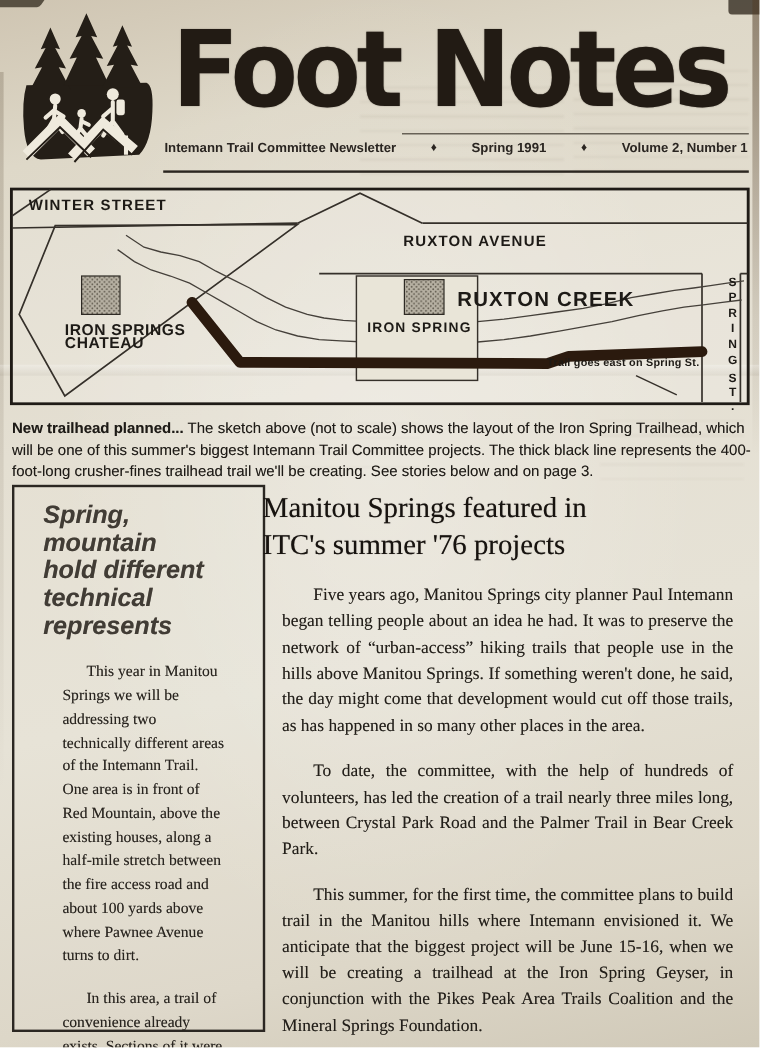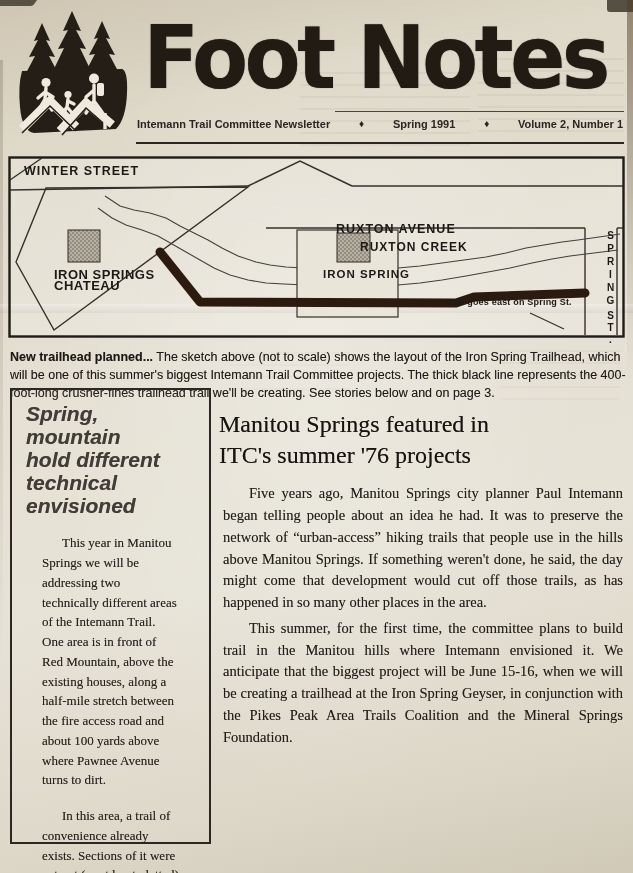--- a/index.html
+++ b/index.html
@@ -45,42 +45,42 @@
     display:flex;align-items:flex-start;justify-content:space-between;
     font-size:11px;font-weight:bold;color:#2a2521;white-space:nowrap;
   }
   .diamond{font-size:10px;}
 
   
   .map-box{position:absolute;left:8px;top:156px;width:608px;height:182px;}
   .map-box svg{position:absolute;left:0;top:0;}
   .map-label{position:absolute;font-weight:bold;color:#1d1a16;letter-spacing:1px;white-space:nowrap;}
   .lbl-winter{left:16px;top:8px;font-size:12.5px;}
-  .lbl-ruxton-ave{left:328px;top:38px;font-size:12.5px;margin-top:28px;}
-  .lbl-ruxton-creek{left:352px;top:84px;font-size:12px;}
-  .lbl-iron-spring{left:298px;top:112px;font-size:11.5px;margin-left:17px;}
+  .lbl-ruxton-ave{left:328px;top:38px;font-size:12.5px;}
+  .lbl-ruxton-creek{left:373px;top:84px;font-size:17px;}
+  .lbl-iron-spring{left:298px;top:112px;font-size:11.5px;}
   .lbl-chateau{left:46px;top:113px;font-size:13px;line-height:11px;letter-spacing:.5px;}
   .lbl-spring{left:578px;top:74px;width:30px;text-align:center;font-size:10px;
     writing-mode:vertical-rl;text-orientation:upright;letter-spacing:2px;height:76px;}
   .lbl-st{left:578px;top:154px;width:30px;text-align:center;font-size:10px;
     writing-mode:vertical-rl;text-orientation:upright;letter-spacing:1px;height:24px;}
-  .lbl-trail-note{left:437px;top:141px;font-size:9px;letter-spacing:.2px;}
+  .lbl-trail-note{left:448px;top:141px;font-size:9px;letter-spacing:.2px;}
 
   
   .caption{
     position:absolute;left:10px;top:348px;width:616px;
     font-size:12.5px;line-height:1.45;color:#1d1a16;
     text-shadow:0 0 .4px rgba(40,35,28,.4);
   }
   .caption .lead{font-weight:bold;}
 
   
   .sidebar-box{
-    position:absolute;left:10px;top:388px;width:169px;height:428px;
-    border:2px solid #2b2722;padding:8px 14px 16px 14px;
+    position:absolute;left:10px;top:404px;width:169px;height:428px;
+    border:2px solid #2b2722;padding:8px 14px 16px 24px;
     background:rgba(255,255,255,.04);
   }
   .sidebar-headline{
     font-style:italic;font-weight:bold;font-size:21px;line-height:1.1;
     color:#413c35;margin:4px 0 14px 0;width:162px;
     text-shadow:0 0 .5px rgba(65,60,53,.5);
   }
   .sidebar-body p{
     font-family:"Liberation Serif",serif;font-size:13px;line-height:1.52;
     margin:16px;text-indent:20px;color:#28241f;
@@ -90,21 +90,21 @@
   
   .main-article{position:absolute;left:219px;top:409px;width:408px;}
   .main-headline{
     font-family:"Liberation Serif",serif;font-size:24px;line-height:1.28;
     color:#17130f;letter-spacing:0;margin:0;font-weight:normal;
     text-shadow:0 0 .6px rgba(23,19,15,.55);
   }
   .main-body{margin-top:13px;}
   .main-body p{
     font-family:"Liberation Serif",serif;font-size:14.5px;line-height:1.5;
-    margin:4px;text-indent:26px;text-align:justify;color:#221e19;
+    margin:16px;text-indent:26px;text-align:justify;color:#221e19;
     text-shadow:0 0 .4px rgba(34,30,25,.45);
   }
 </style>
 </head>
 <body>
 
 <div class="page">
 
   <div class="artifact mark-tl"></div>
   <div class="artifact mark-tr"></div>
@@ -211,34 +211,35 @@
   <div class="caption">
     <span class="lead">New trailhead planned...</span>
     <span>The sketch above (not to scale) shows the layout of the Iron Spring Trailhead, which will be one of this summer's biggest Intemann Trail Committee projects. The thick black line represents the 400-foot-long crusher-fines trailhead trail we'll be creating. See stories below and on page 3.</span>
   </div>
 
   <div class="sidebar-box">
     <div class="sidebar-headline">
       <div>Spring, mountain</div>
       <div>hold different</div>
       <div>technical</div>
-      <div>envisioned</div>
+      <div>represents</div>
     </div>
     <div class="sidebar-body">
       <p>This year in Manitou Springs we will be addressing two technically different areas of the Intemann Trail. One area is in front of Red Mountain, above the existing houses, along a half-mile stretch between the fire access road and about 100 yards above where Pawnee Avenue turns to dirt.</p>
       <p>In this area, a trail of convenience already exists. Sections of it were cut out (or at least platted) as “streets” many years ago by a housing developer who gave up. Thus, we will be making improvements in an area with the existing street names of Madre, Columbine, and Jensen. Along these rights of way, we will be widening and smoothing as necessary, and</p>
     </div>
 
   </div>
 
   <div class="main-article">
     <h1 class="main-headline">
       <div>Manitou Springs featured in</div>
       <div>ITC's summer '76 projects</div>
     </h1>
     <div class="main-body">
       <p>Five years ago, Manitou Springs city planner Paul Intemann began telling people about an idea he had. It was to preserve the network of “urban-access” hiking trails that people use in the hills above Manitou Springs. If something weren't done, he said, the day might come that development would cut off those trails, as has happened in so many other places in the area.</p>
+      <p>To date, the committee, with the help of hundreds of volunteers, has led the creation of a trail nearly three miles long, between Crystal Park Road and the Palmer Trail in Bear Creek Park.</p>
       <p>This summer, for the first time, the committee plans to build trail in the Manitou hills where Intemann envisioned it. We anticipate that the biggest project will be June 15-16, when we will be creating a trailhead at the Iron Spring Geyser, in conjunction with the Pikes Peak Area Trails Coalition and the Mineral Springs Foundation.</p>
 
     </div>
   </div>
 
 </div>
 
 </body></html>

